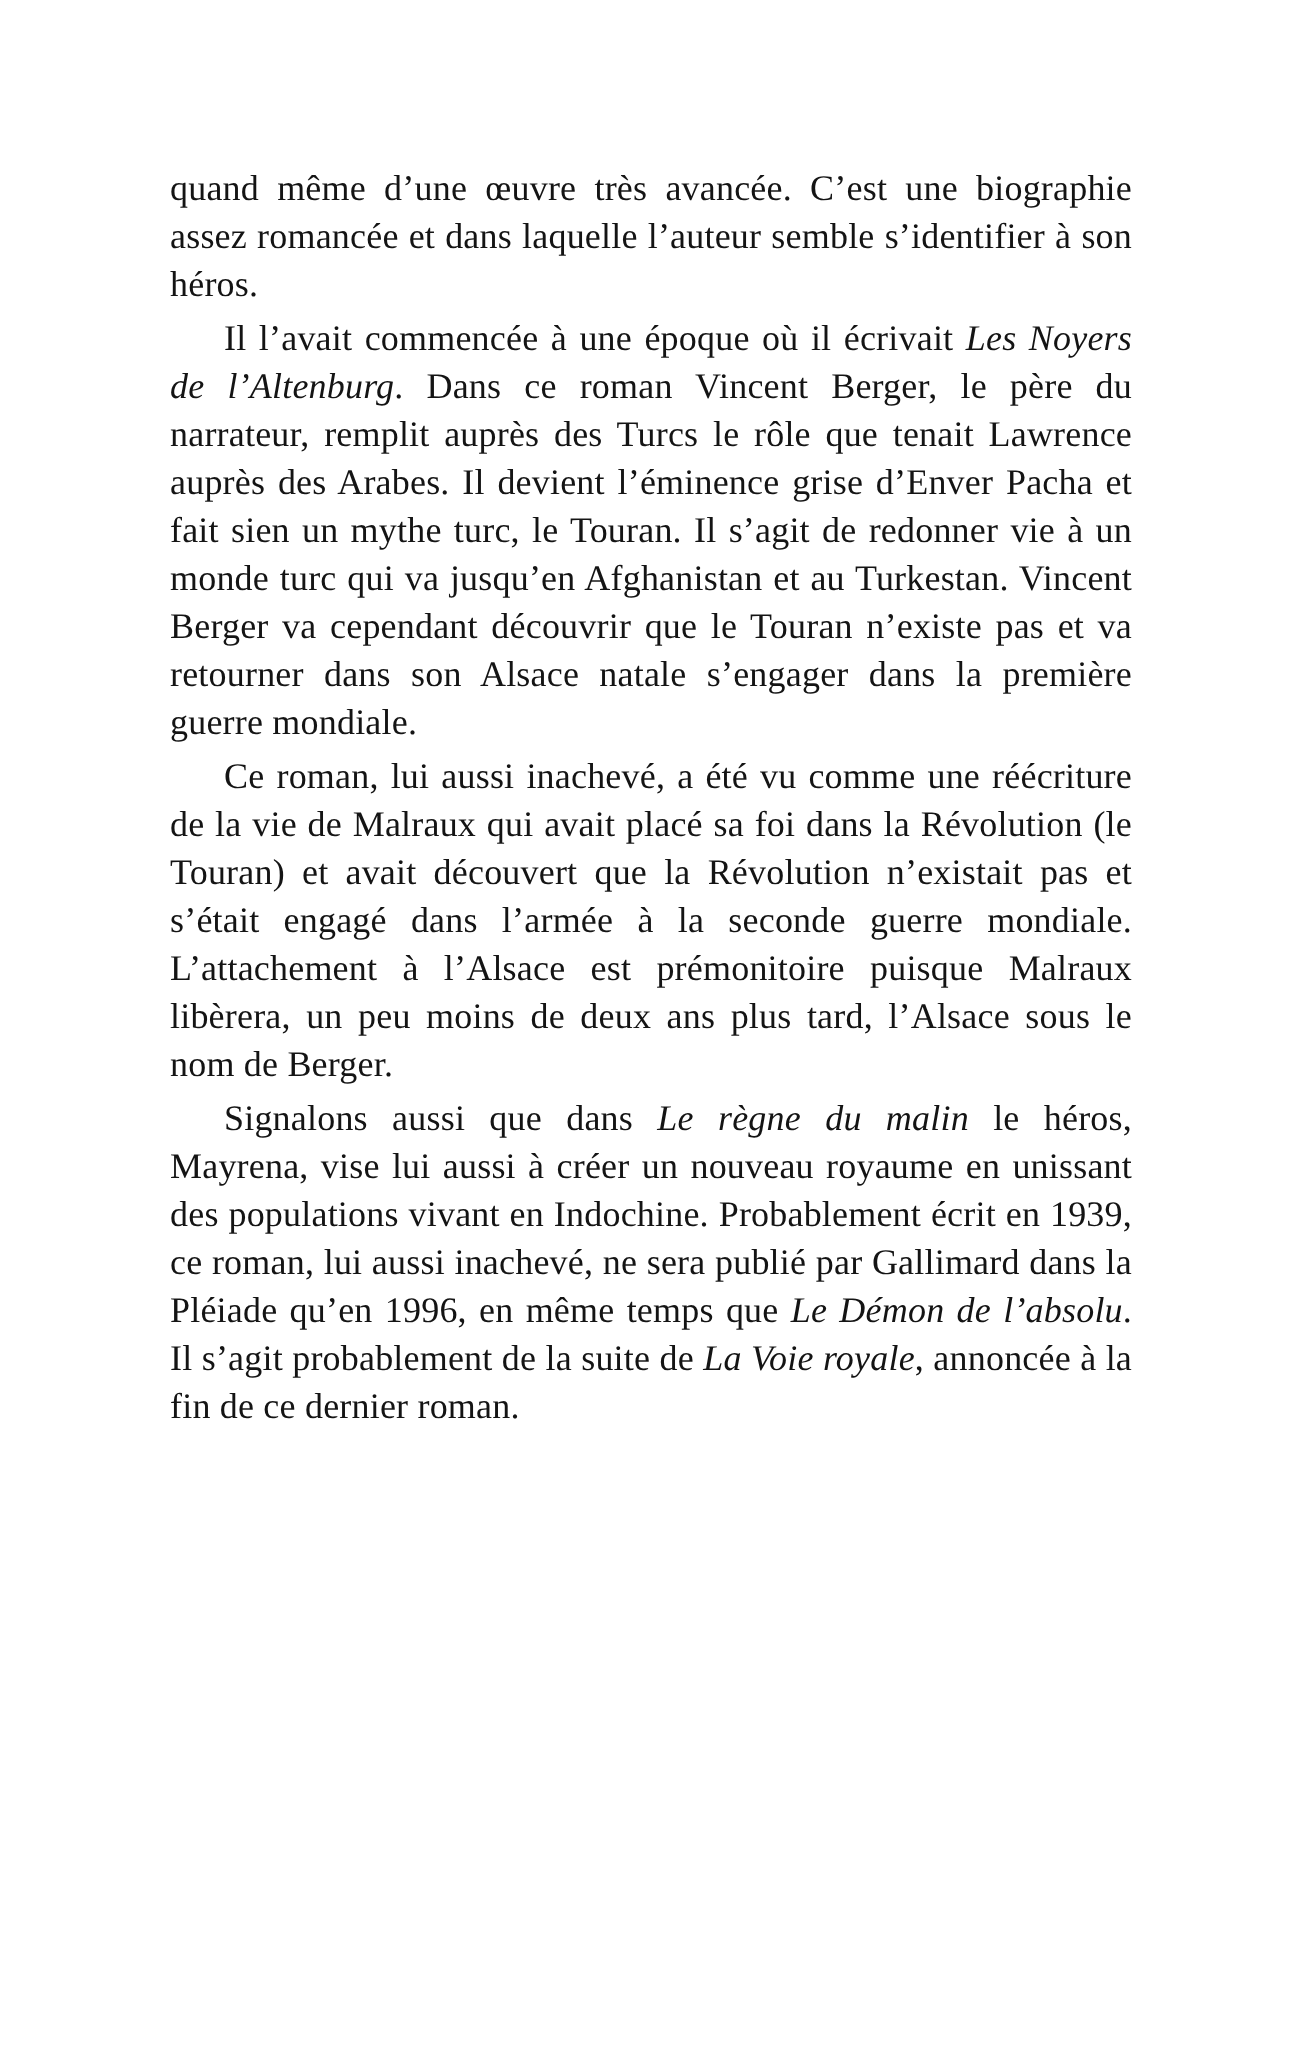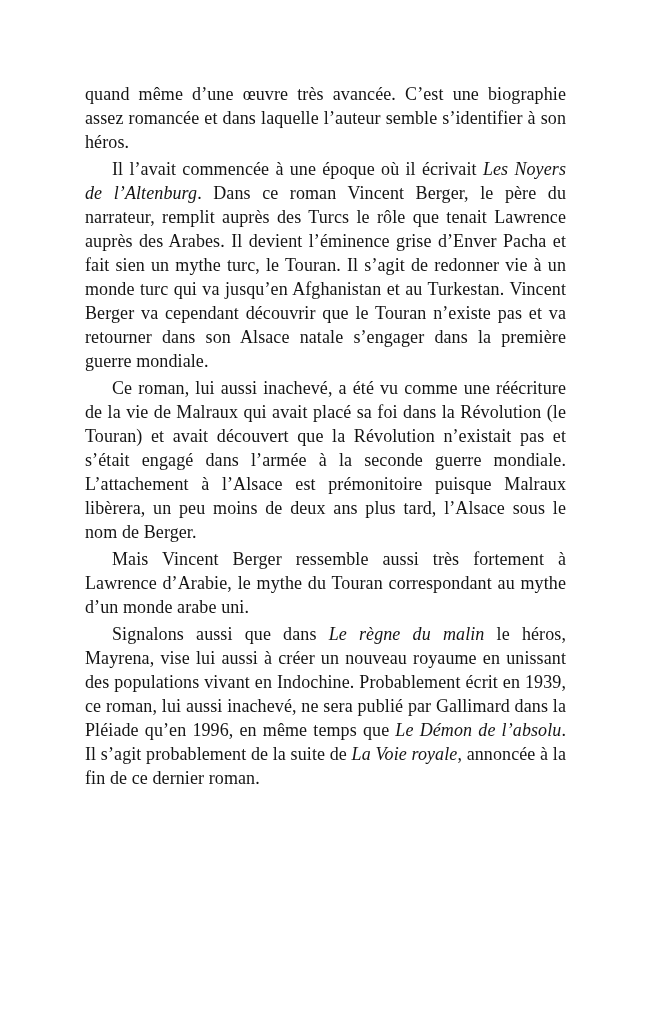--- a/index.html
+++ b/index.html
@@ -48,17 +48,16 @@
   }
 </style>
 </head>
 <body>
 
 <div class="page">
   <div class="text-block">
       <p><span>quand même d’une œuvre très avancée. C’est une biographie assez romancée et dans laquelle l’auteur semble s’identifier à son héros.</span></p>
       <p class="indent"><span>Il l’avait commencée à une époque où il écrivait </span><span class="italic">Les Noyers de l’Altenburg</span><span>. Dans ce roman Vincent Berger, le père du narrateur, remplit auprès des Turcs le rôle que tenait Lawrence auprès des Arabes. Il devient l’éminence grise d’Enver Pacha et fait sien un mythe turc, le Touran. Il s’agit de redonner vie à un monde turc qui va jusqu’en Afghanistan et au Turkestan. Vincent Berger va cependant découvrir que le Touran n’existe pas et va retourner dans son Alsace natale s’engager dans la première guerre mondiale.</span></p>
       <p class="indent"><span>Ce roman, lui aussi inachevé, a été vu comme une réécriture de la vie de Malraux qui avait placé sa foi dans la Révolution (le Touran) et avait découvert que la Révolution n’existait pas et s’était engagé dans l’armée à la seconde guerre mondiale. L’attachement à l’Alsace est prémonitoire puisque Malraux libèrera, un peu moins de deux ans plus tard, l’Alsace sous le nom de Berger.</span></p>
-      <p class="indent"><span>Mais Vincent Berger ressemble aussi très fortement à Lawrence d’Arabie, le mythe du Touran correspondant au mythe d’un monde arabe uni.</span></p>
       <p class="indent"><span>Signalons aussi que dans </span><span class="italic">Le règne du malin</span><span> le héros, Mayrena, vise lui aussi à créer un nouveau royaume en unissant des populations vivant en Indochine. Probablement écrit en 1939, ce roman, lui aussi inachevé, ne sera publié par Gallimard dans la Pléiade qu’en 1996, en même temps que </span><span class="italic">Le Démon de l’absolu</span><span>. Il s’agit probablement de la suite de </span><span class="italic">La Voie royale</span><span>, annoncée à la fin de ce dernier roman.</span></p>
     </div>
   <div class="page-number">103</div>
 </div>
 
 </body></html>

